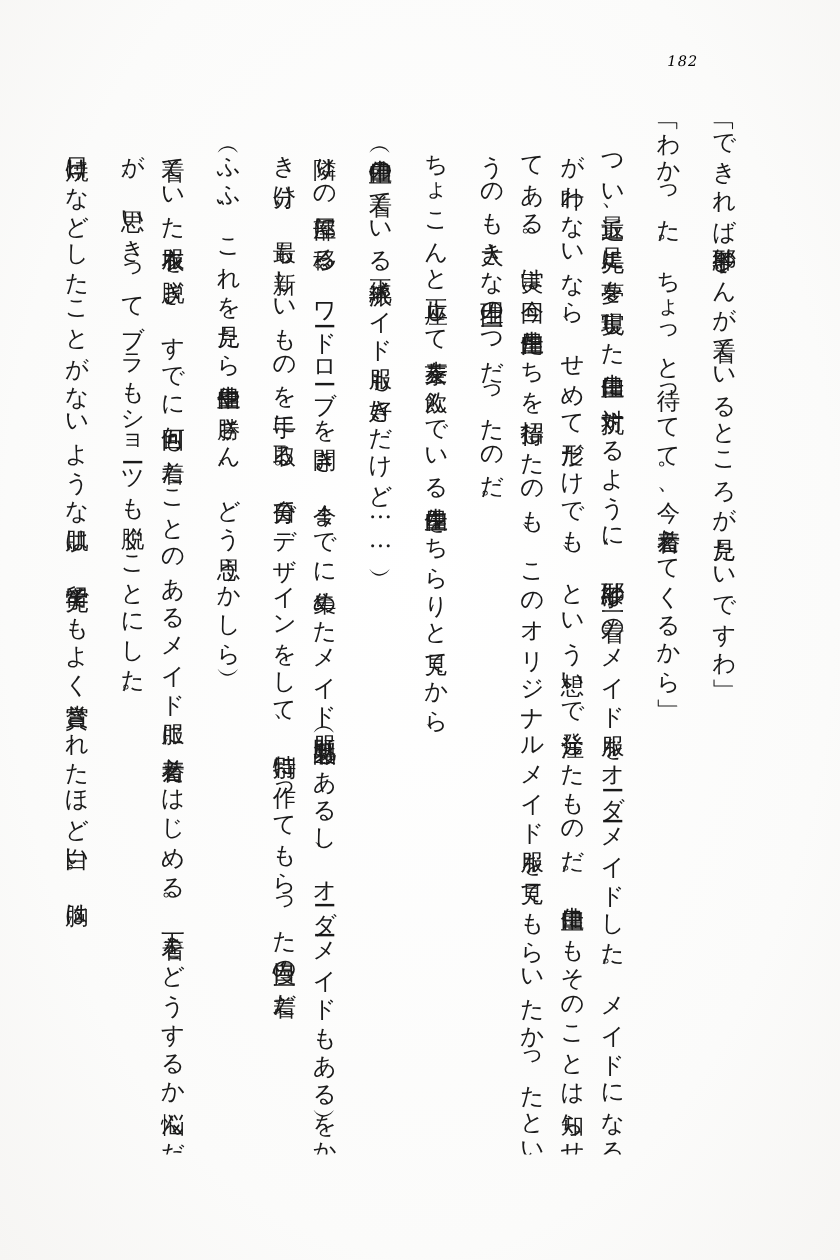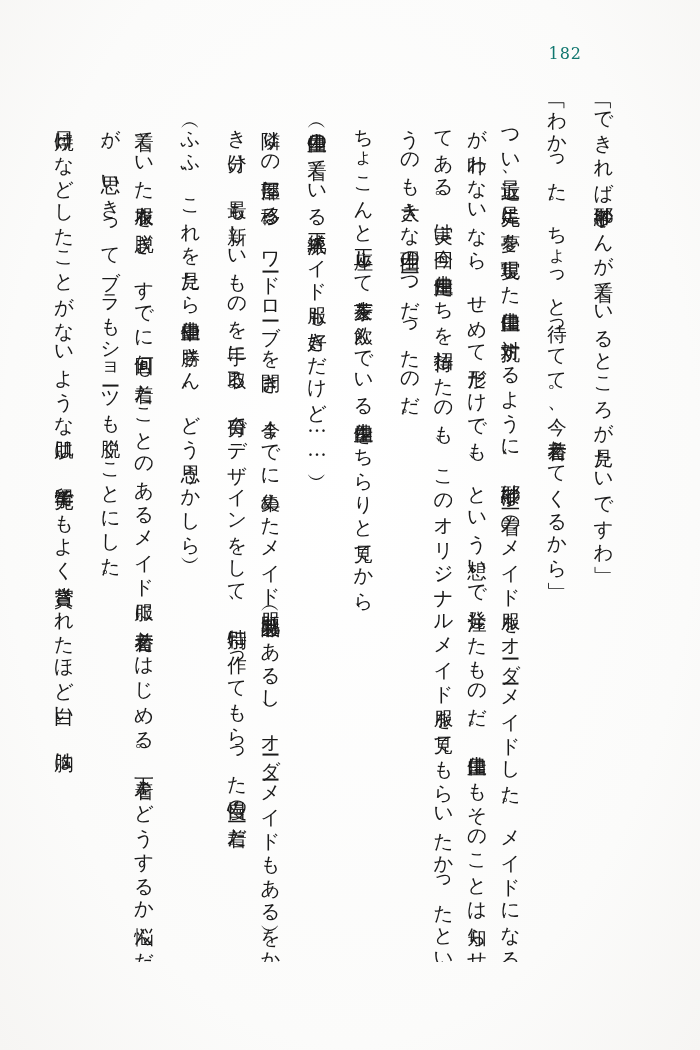--- a/index.html
+++ b/index.html
@@ -26,23 +26,24 @@
     position: absolute;
     inset: 0;
     background: radial-gradient(ellipse at 50% 45%, #ffffff 0%, #fbfbfa 70%, #f6f5f3 100%);
     pointer-events: none;
   }
   #page-number {
     position: absolute;
     top: 44px;
     right: 118px;
     font-family: "DejaVu Serif", "Liberation Serif", serif;
-    font-size: 16px;
+    font-size: 12px;
+    font-style: italic;
     letter-spacing: 1px;
-    color: #0f766e;
+    color: #000000;
   }
   #text-block {
     position: absolute;
     top: 96px;
     left: 34px;
     right: 80px;
     height: 866px;
     writing-mode: vertical-rl;
     text-orientation: upright;
     direction: ltr;

